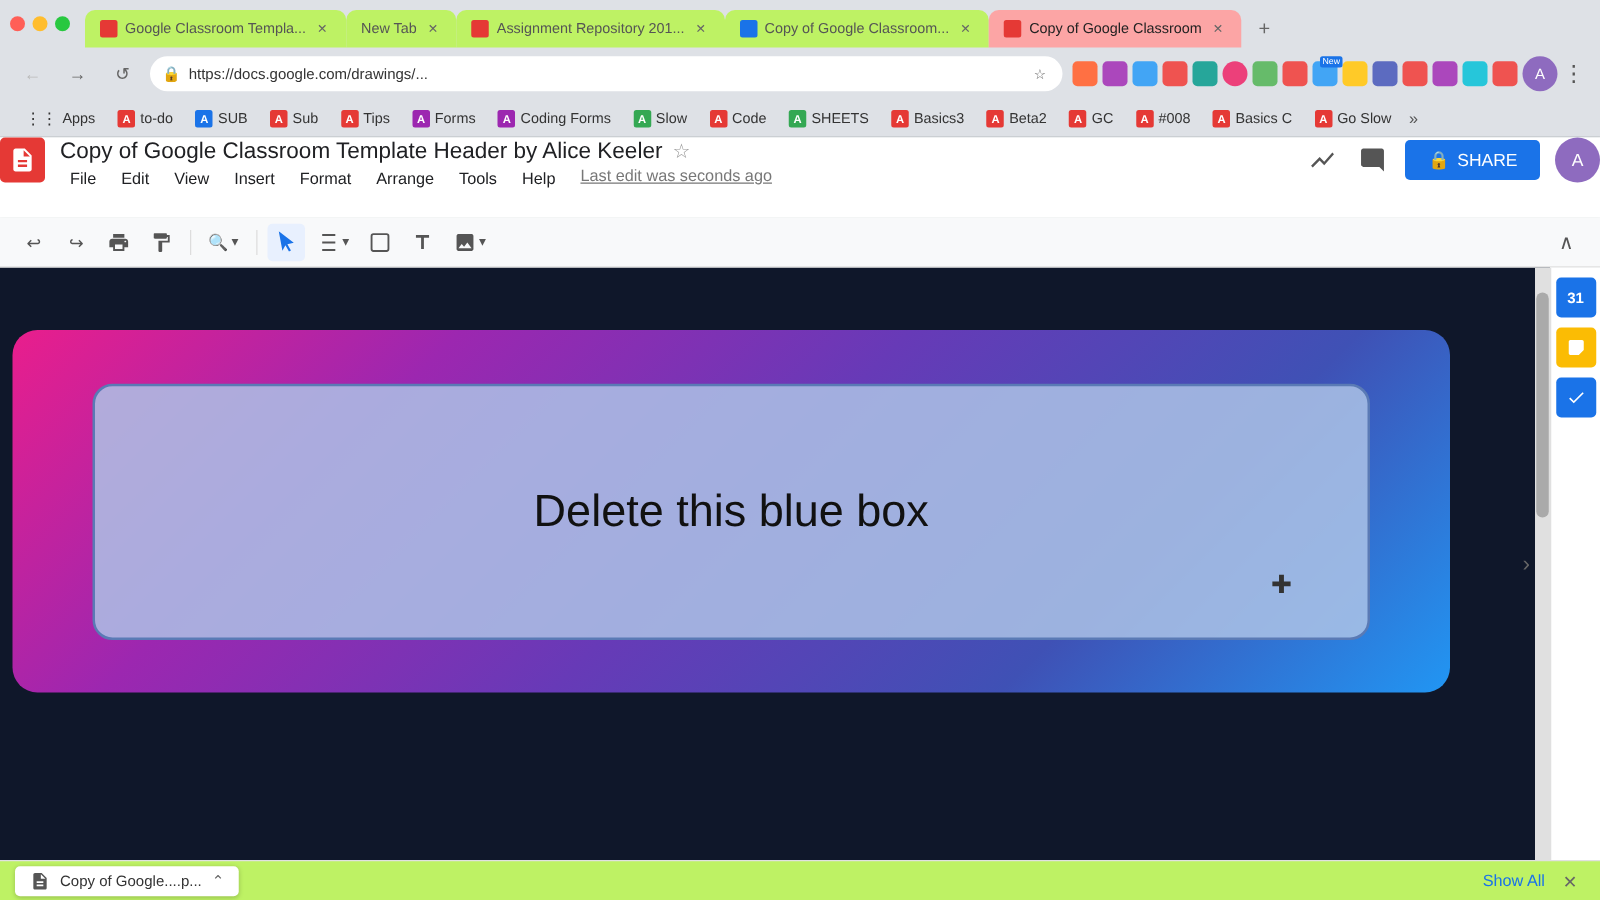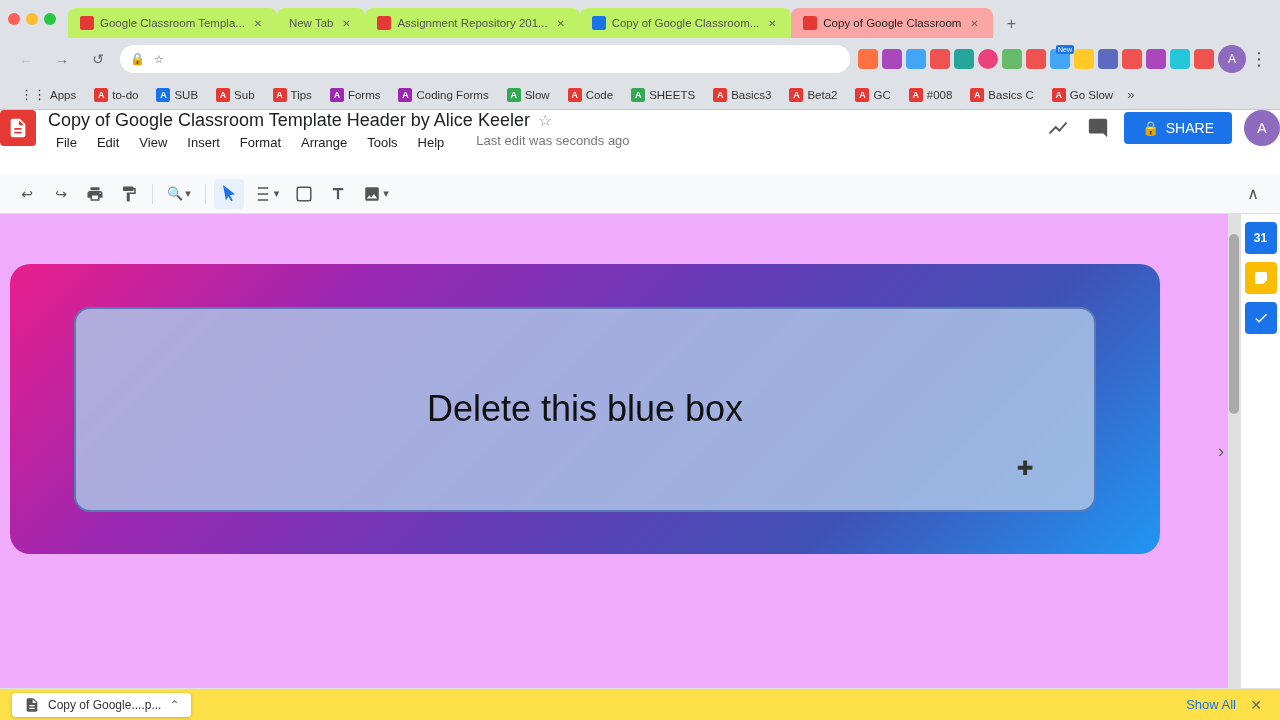--- a/index.html
+++ b/index.html
@@ -46,55 +46,55 @@
     .main-content { flex: 1; background: #f1f3f4; display: flex; flex-direction: column; }
 
     
     .docs-header { height: 64px; background: white; display: flex; align-items: flex-start; padding: 0 0; gap: 12px; box-shadow: 0 1px 3px rgba(0,0,0,0.1); }
     .docs-logo { width: 36px; height: 36px; background: #e53935; border-radius: 4px; display: flex; align-items: center; justify-content: center; color: white; font-size: 18px; font-weight: bold; flex-shrink: 0; }
     .docs-title-area { flex: 1; }
     .docs-title { font-size: 18px; color: #202124; font-weight: 400; display: flex; align-items: center; gap: 8px; }
     .docs-title-star { color: #999; font-size: 16px; cursor: pointer; }
     .docs-menu { display: flex; gap: 4px; margin-top: 2px; }
     .docs-menu-item { font-size: 13px; color: #202124; padding: 2px 8px; border-radius: 4px; cursor: pointer; }
-    .last-edit { font-size: 13px; color: #777; margin-left: 20px; }
+    .last-edit { font-size: 13px; color: #777; margin-left: 8px; text-decoration: underline; }
     .docs-header-right { display: flex; align-items: center; gap: 12px; }
     .trend-icon { width: 28px; height: 28px; display: flex; align-items: center; justify-content: center; color: #666; cursor: pointer; }
     .comment-icon { width: 28px; height: 28px; display: flex; align-items: center; justify-content: center; color: #666; cursor: pointer; }
     .share-btn { background: #1a73e8; color: white; border: none; border-radius: 4px; padding: 8px 18px; font-size: 14px; font-weight: 500; cursor: pointer; display: flex; align-items: center; gap: 6px; }
     .avatar { width: 36px; height: 36px; border-radius: 50%; background: #8e6bbf; display: flex; align-items: center; justify-content: center; color: white; font-size: 14px; cursor: pointer; overflow: hidden; }
 
     
     .docs-toolbar { height: 40px; background: #f8f9fa; border-bottom: 1px solid #e0e0e0; display: flex; align-items: center; padding: 0 12px; gap: 4px; }
     .toolbar-btn { width: 30px; height: 30px; display: flex; align-items: center; justify-content: center; border-radius: 4px; cursor: pointer; color: #555; font-size: 14px; }
     .toolbar-separator { width: 1px; height: 20px; background: #ddd; margin: 0 4px; }
     .toolbar-btn-text { height: 30px; display: flex; align-items: center; padding: 0 6px; border-radius: 4px; cursor: pointer; color: #555; font-size: 13px; gap: 2px; }
     .collapse-btn { margin-left: auto; width: 30px; height: 30px; display: flex; align-items: center; justify-content: center; color: #555; cursor: pointer; }
 
     
-    .canvas-area { flex: 1; background: #f0abfc; position: relative; overflow: hidden; display: flex; flex-direction: column; }
+    .canvas-area { flex: 1; background: #0f172a; position: relative; overflow: hidden; display: flex; flex-direction: column; }
     .canvas-scroll { flex: 1; overflow: hidden; position: relative; }
 
     
     .drawing-container { width: 100%; height: 100%; position: relative; }
     .gradient-header { width: 1150px; height: 290px; border-radius: 20px; position: absolute; top: 50px; left: 10px; background: linear-gradient(135deg, #e91e8c 0%, #9c27b0 25%, #673ab7 50%, #3f51b5 75%, #2196f3 100%); display: flex; align-items: center; justify-content: center; padding: 20px; }
     .blue-box { background: rgba(173, 195, 230, 0.85); border-radius: 16px; border: 2px solid #5a7ab5; width: 92%; height: 82%; display: flex; flex-direction: column; align-items: center; justify-content: center; gap: 8px; position: relative; }
     .blue-box-text1 { font-size: 36px; color: #111; font-weight: 400; }
     .blue-box-text2 { font-size: 28px; color: #111; font-weight: 400; text-align: center; }
     .blue-box-text3 { font-size: 28px; color: #111; font-weight: 400; }
     .cursor-cross { position: absolute; right: 60px; bottom: 30px; font-size: 20px; color: #333; }
 
     
     .right-sidebar { position: absolute; right: 0; top: 0; bottom: 0; width: 40px; background: white; border-left: 1px solid #e0e0e0; display: flex; flex-direction: column; align-items: center; padding-top: 8px; gap: 8px; }
     .sidebar-icon { width: 32px; height: 32px; border-radius: 4px; display: flex; align-items: center; justify-content: center; cursor: pointer; color: #666; font-size: 16px; }
     .sidebar-icon.yellow { background: #fbbc04; color: white; }
     .sidebar-icon.blue-check { background: #1a73e8; color: white; }
 
     
-    .bottom-bar { height: 32px; background: #fde047; border-top: 1px solid #e0e0e0; display: flex; align-items: center; padding: 0 12px; }
+    .bottom-bar { height: 32px; background: #bef264; border-top: 1px solid #e0e0e0; display: flex; align-items: center; padding: 0 12px; }
     .bottom-download { display: flex; align-items: center; gap: 8px; background: white; border-radius: 4px; padding: 4px 12px; box-shadow: 0 1px 4px rgba(0,0,0,0.2); }
     .bottom-filename { font-size: 12px; color: #333; }
     .bottom-chevron { font-size: 12px; color: #666; cursor: pointer; }
     .bottom-show-all { margin-left: auto; font-size: 13px; color: #1a73e8; cursor: pointer; text-decoration: none; }
     .bottom-close { width: 24px; height: 24px; display: flex; align-items: center; justify-content: center; color: #666; cursor: pointer; font-size: 14px; margin-left: 8px; }
   </style>
 </head>
 <body>
 
 <div class="browser">
@@ -138,20 +138,21 @@
       <div class="tab-new">+</div>
     </div>
   </div>
 
   <div class="address-bar-row">
     <div class="nav-btn disabled">←</div>
     <div class="nav-btn">→</div>
     <div class="nav-btn">↺</div>
     <div class="address-bar">
       <span style="color:#555;font-size:12px;">🔒</span>
+      <span class="address-text">https://docs.google.com/drawings/...</span>
       <div class="address-icons">
         <span class="addr-icon">☆</span>
       </div>
     </div>
 
     <div style="display:flex;gap:4px;align-items:center;">
       <div style="width:20px;height:20px;background:#ff7043;border-radius:4px;"></div>
       <div style="width:20px;height:20px;background:#ab47bc;border-radius:4px;"></div>
       <div style="width:20px;height:20px;background:#42a5f5;border-radius:4px;"></div>
       <div style="width:20px;height:20px;background:#ef5350;border-radius:4px;"></div>

